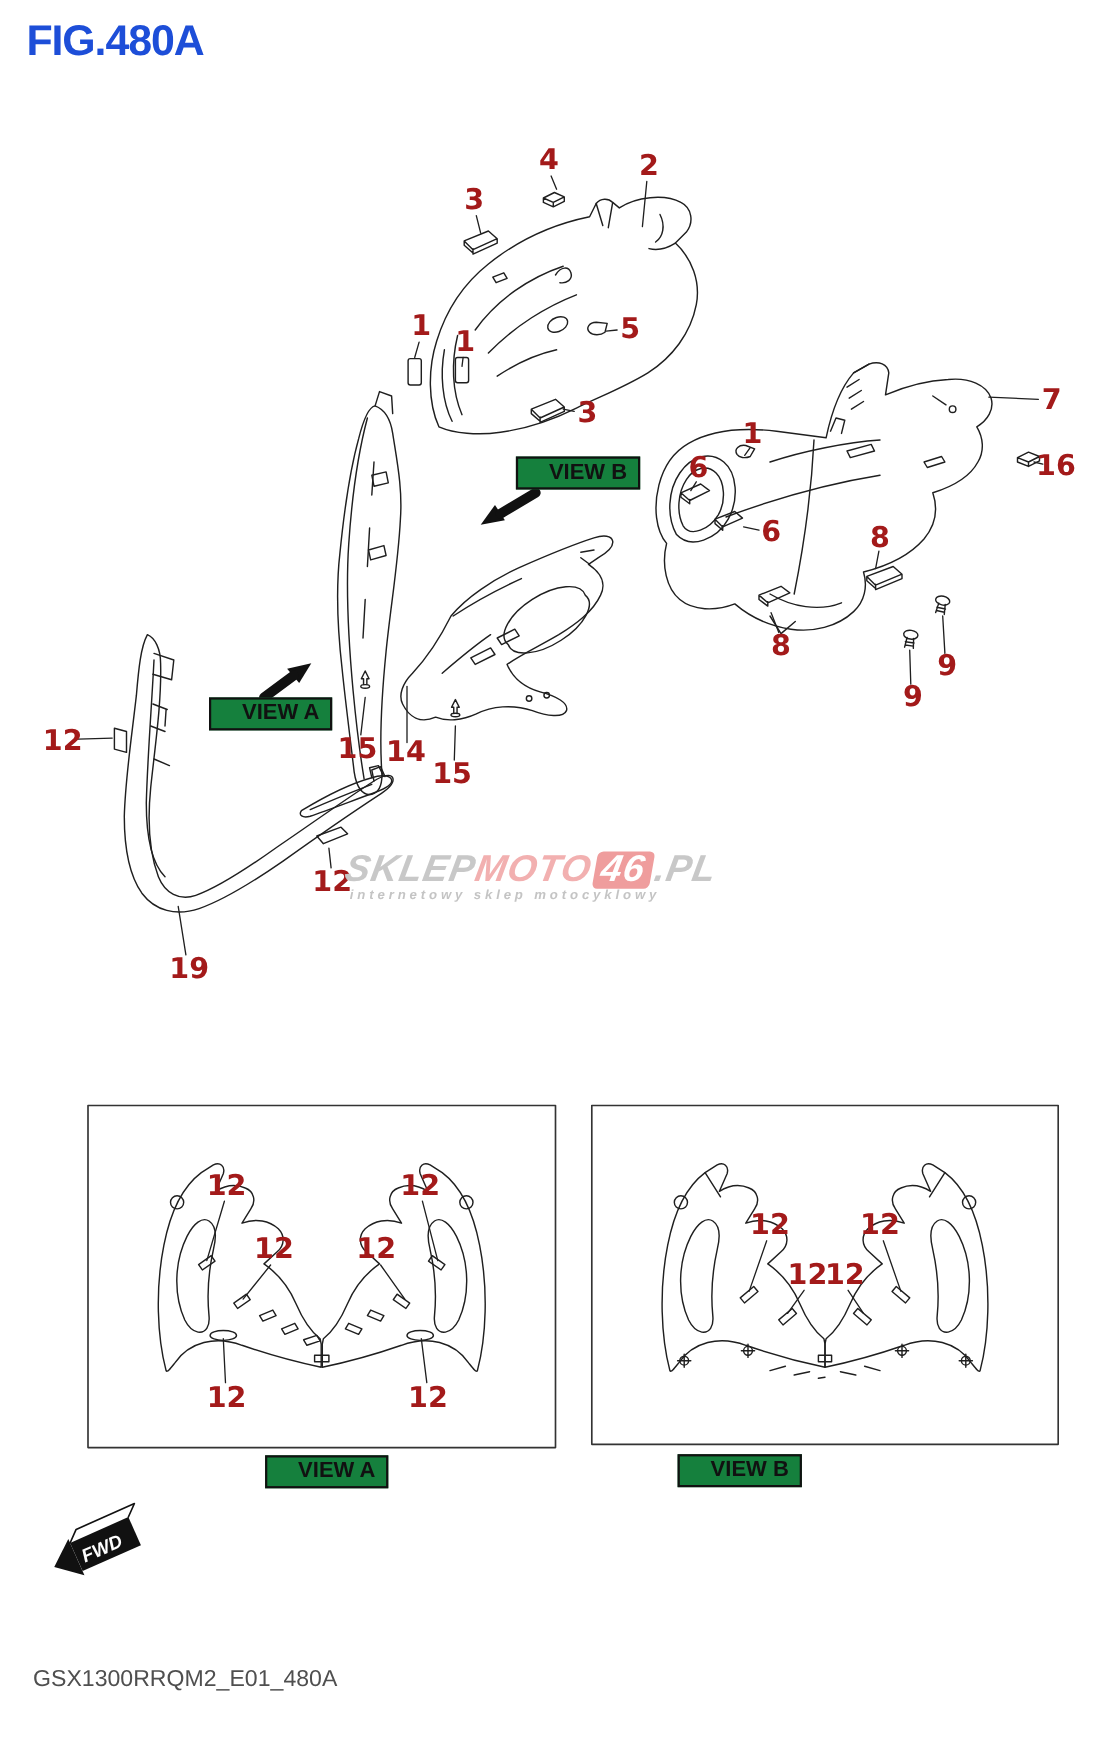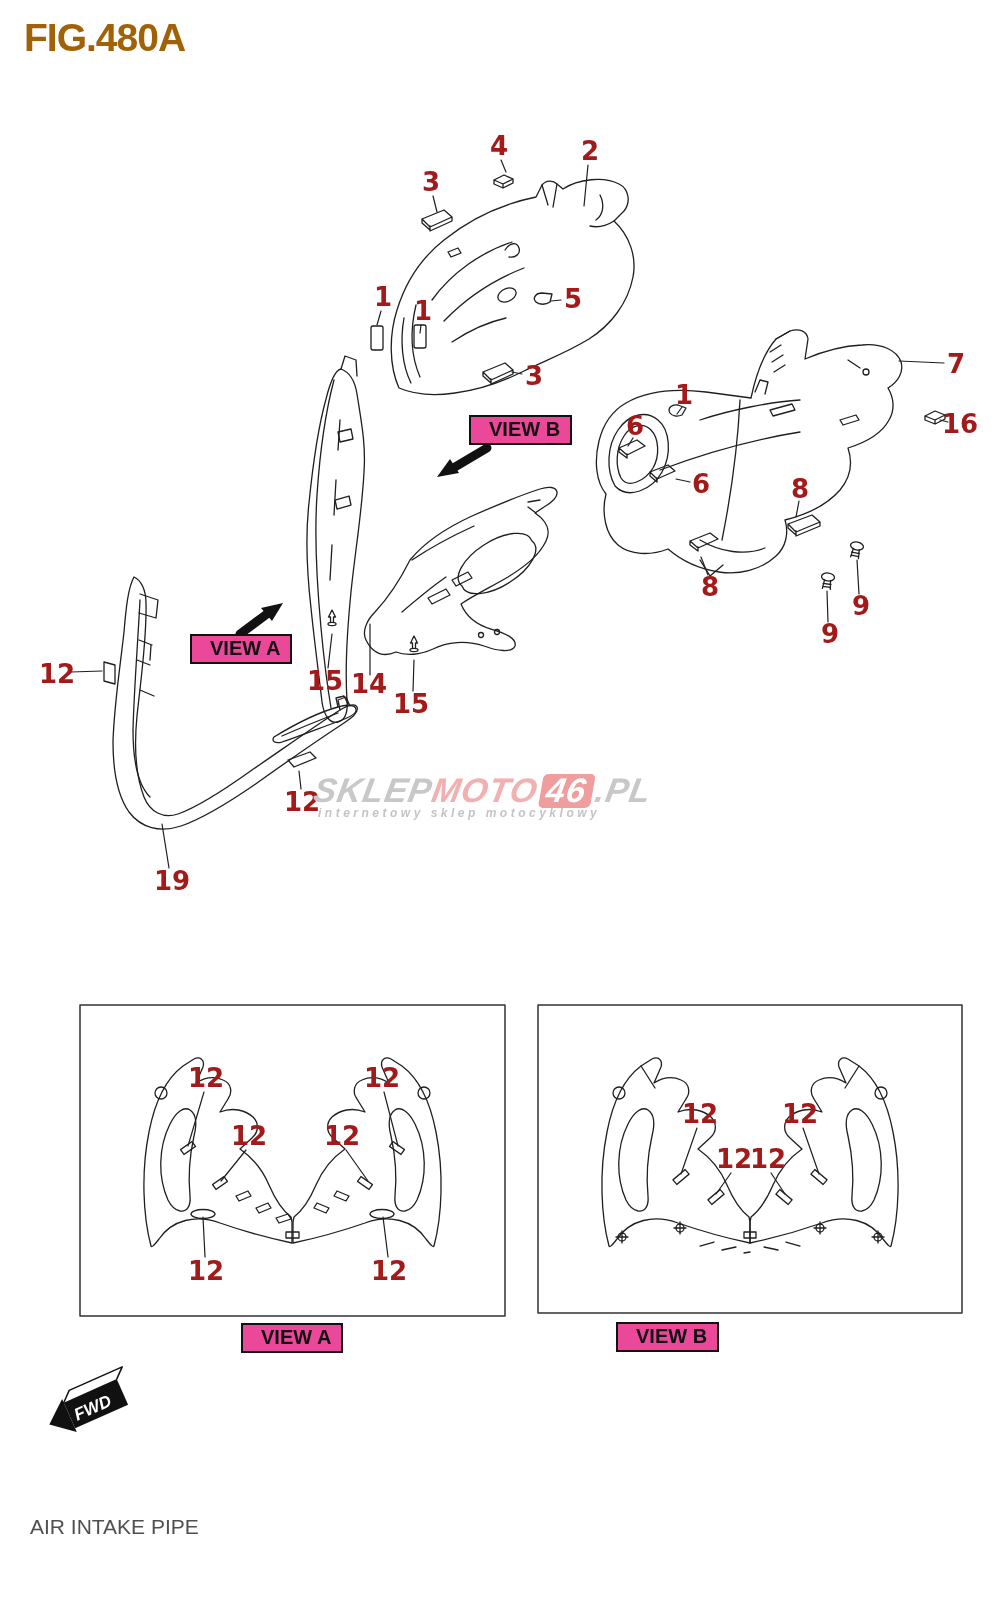--- a/index.html
+++ b/index.html
@@ -3,27 +3,27 @@
 <meta charset="utf-8">
 <style>
   html,body{margin:0;padding:0;}
   body{
     width:1004px;height:1600px;position:relative;background:#ffffff;
     font-family:"DejaVu Sans","Liberation Sans",sans-serif;overflow:hidden;
     --red:#a31a1a; --line:#1f1f1f;
   }
   .abs{position:absolute;}
   #fig-title{
-    left:24px;top:16px;font-size:39px;font-weight:bold;color:#a16207;
+    left:24px;top:16px;font-size:39px;font-weight:bold;color:#1d4ed8;
     letter-spacing:-1px;font-family:"Liberation Sans",sans-serif;
   }
   .view-label{
-    position:absolute;border:2px solid #111;color:#111;background:#ec4899;
+    position:absolute;border:2px solid #111;color:#111;background:#15803d;
     font-family:"Liberation Sans",sans-serif;font-weight:bold;font-size:20px;
-    padding:1px 10px 2px 18px;letter-spacing:0px;white-space:nowrap;
+    padding:1px 10px 2px 28px;letter-spacing:0px;white-space:nowrap;
   }
   #art{left:0;top:0;width:1004px;height:1600px;}
   .callout{
     position:absolute;transform:translate(-50%,-50%);
     color:var(--red);font-size:26px;font-weight:bold;line-height:1;
     font-family:"DejaVu Sans",sans-serif;white-space:nowrap;
   }
   #watermark{
     left:314px;top:772px;transform:skewX(-10deg);
     font-family:"Liberation Sans",sans-serif;font-weight:bold;font-style:italic;
@@ -325,14 +325,14 @@
     <div class="callout" style="left: 734px; top: 1159px;">12</div>
     <div class="callout" style="left: 768px; top: 1159px;">12</div>
   </div>
 
 <div id="watermark" class="abs">
   <span class="wm-gray">SKLEP</span><span class="wm-red">MOTO</span><span class="wm-box">46</span><span class="wm-gray">.PL</span>
 </div>
 <div id="watermark-sub" class="abs">internetowy sklep motocyklowy</div>
 
 <div id="footer" class="abs">
-  <div class="f-line">AIR INTAKE PIPE</div>
+  <div class="f-line">GSX1300RRQM2_E01_480A</div>
 </div>
 
 </body></html>

